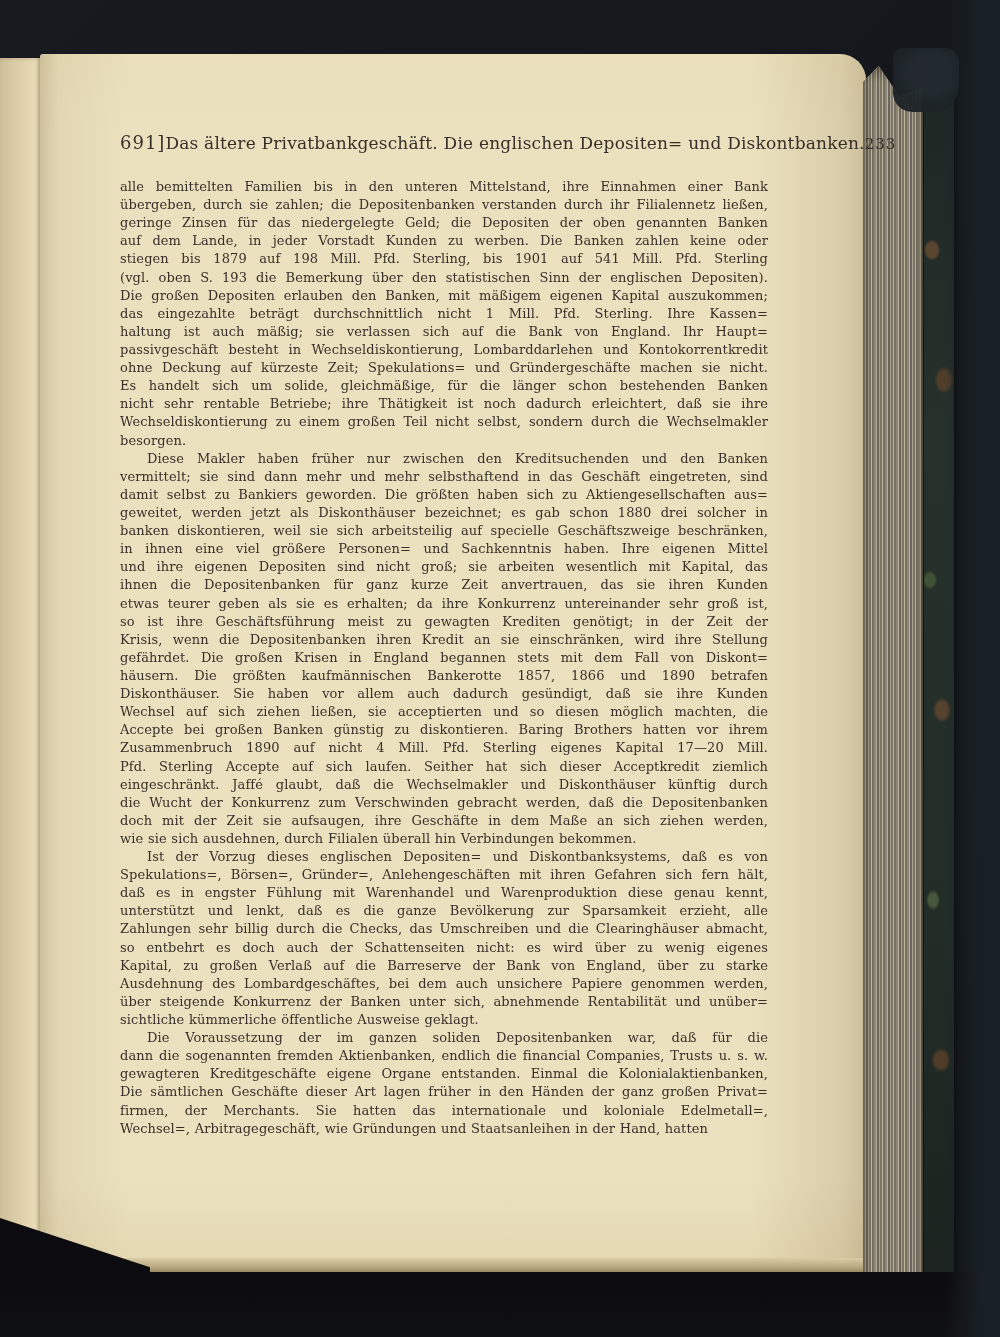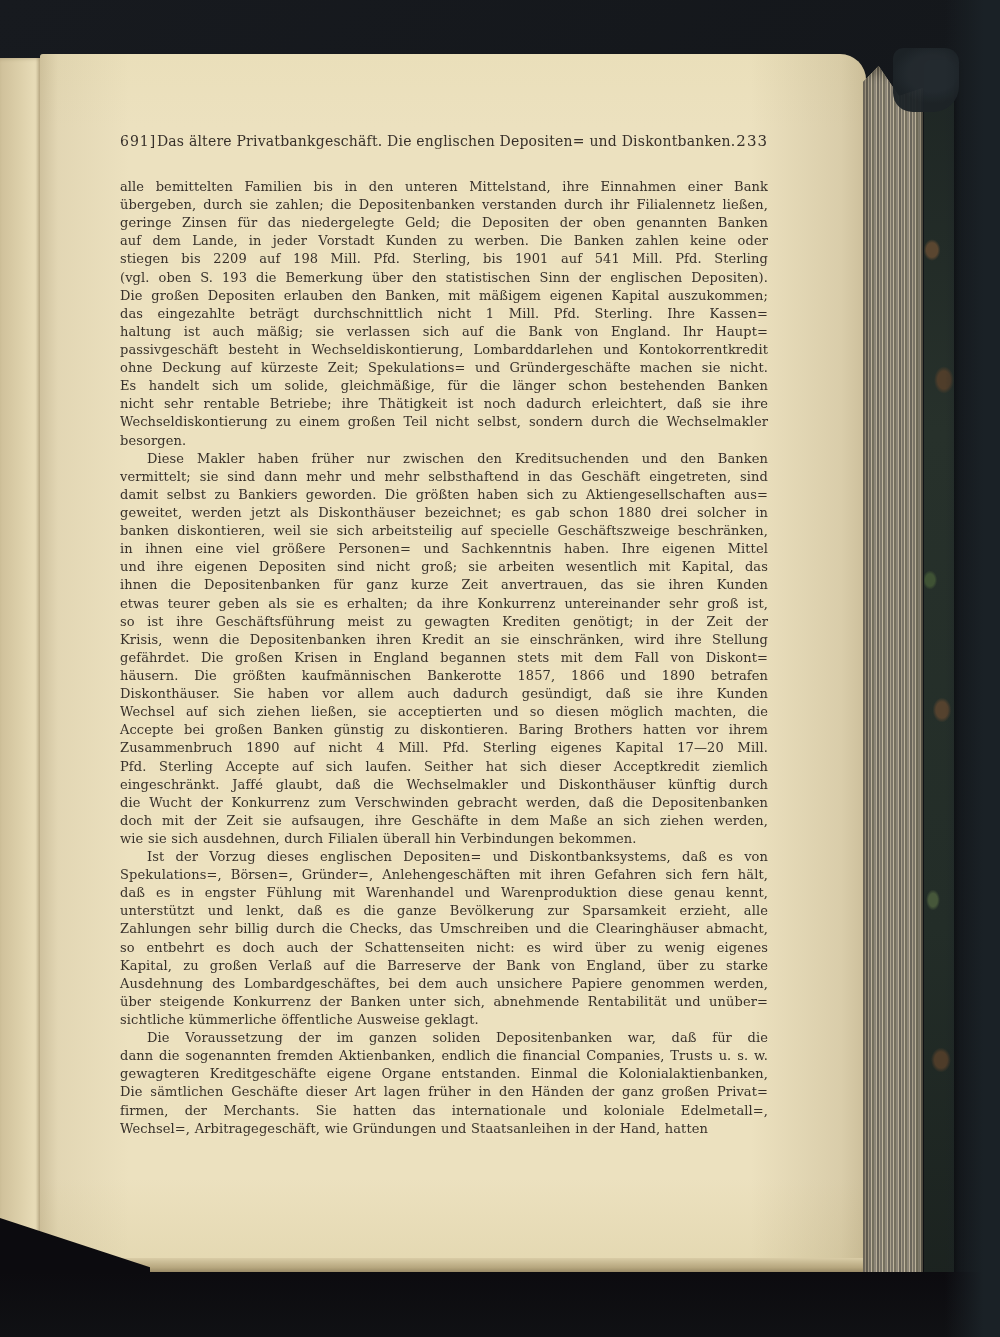--- a/index.html
+++ b/index.html
@@ -61,22 +61,22 @@
   .bottom-wedge{position:absolute;left:0;top:1218px;width:150px;height:60px;
     background:#0c0b0f;clip-path:polygon(0 0,0 100%,100% 100%,100% 82%);}
   
   .under-edge{position:absolute;left:58px;top:1258px;width:808px;height:16px;
     background:linear-gradient(180deg,#d9cca6 0%,#b6a67e 60%,#8a7c5a 100%);
     border-radius:0 0 4px 4px;}
 
   
   .content{position:absolute;left:120px;top:132px;width:648px;color:var(--ink);}
   .runhead{display:flex;align-items:baseline;height:22px;margin-bottom:24px;}
-  .runhead .sig{font-size:14px;letter-spacing:1px;width:68px;}
-  .runhead .title{flex:1;text-align:center;font-size:14px;letter-spacing:.2px;white-space:nowrap;}
+  .runhead .sig{font-size:18px;letter-spacing:1px;width:68px;}
+  .runhead .title{flex:1;text-align:center;font-size:17px;letter-spacing:.2px;white-space:nowrap;}
   .runhead .pagenum{width:60px;text-align:right;font-size:15px;letter-spacing:1px;}
   .bodytext{font-size:13px;}
   .line{height:18.12px;line-height:18.12px;text-align:justify;text-align-last:justify;
     white-space:nowrap;letter-spacing:.1px;word-spacing:.4px;color:var(--ink);}
   .line.par-end{text-align-last:left;}
   .line.indent{padding-left:27px;}
 </style>
 </head>
 <body>
 
@@ -95,21 +95,21 @@
     <div class="runhead">
       <span class="sig">691]</span>
       <span class="title">Das ältere Privatbankgeschäft. Die englischen Depositen= und Diskontbanken.</span>
       <span class="pagenum">233</span>
     </div>
     <div class="bodytext">
         <div class="line">alle bemittelten Familien bis in den unteren Mittelstand, ihre Einnahmen einer Bank</div>
         <div class="line">übergeben, durch sie zahlen; die Depositenbanken verstanden durch ihr Filialennetz ließen,</div>
         <div class="line">geringe Zinsen für das niedergelegte Geld; die Depositen der oben genannten Banken</div>
         <div class="line">auf dem Lande, in jeder Vorstadt Kunden zu werben.  Die Banken zahlen keine oder</div>
-        <div class="line">stiegen bis 2209 auf 198 Mill. Pfd. Sterling, bis 1901 auf 541 Mill. Pfd. Sterling</div>
+        <div class="line">stiegen bis 1879 auf 198 Mill. Pfd. Sterling, bis 1901 auf 541 Mill. Pfd. Sterling</div>
         <div class="line">(vgl. oben S. 193 die Bemerkung über den statistischen Sinn der englischen Depositen).</div>
         <div class="line">Die großen Depositen erlauben den Banken, mit mäßigem eigenen Kapital auszukommen;</div>
         <div class="line">das eingezahlte beträgt durchschnittlich nicht 1 Mill. Pfd. Sterling.  Ihre Kassen=</div>
         <div class="line">haltung ist auch mäßig; sie verlassen sich auf die Bank von England.  Ihr Haupt=</div>
         <div class="line">passivgeschäft besteht in Wechseldiskontierung, Lombarddarlehen und Kontokorrentkredit</div>
         <div class="line">ohne Deckung auf kürzeste Zeit; Spekulations= und Gründergeschäfte machen sie nicht.</div>
         <div class="line">Es handelt sich um solide, gleichmäßige, für die länger schon bestehenden Banken</div>
         <div class="line">nicht sehr rentable Betriebe; ihre Thätigkeit ist noch dadurch erleichtert, daß sie ihre</div>
         <div class="line">Wechseldiskontierung zu einem großen Teil nicht selbst, sondern durch die Wechselmakler</div>
         <div class="line par-end">besorgen.</div>

